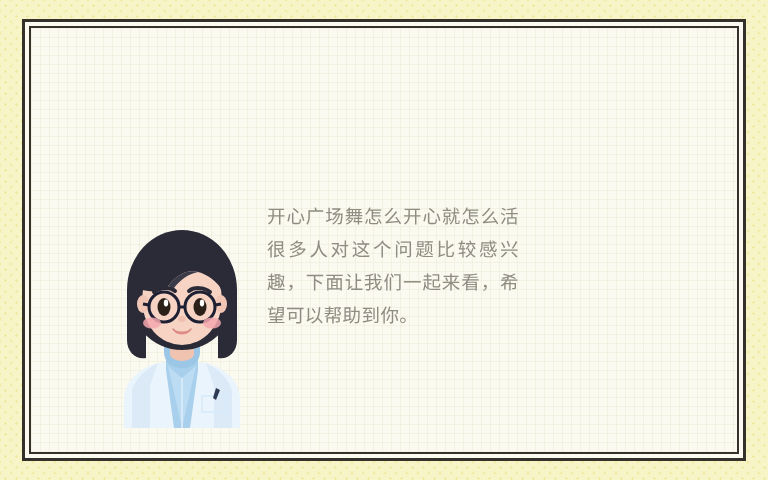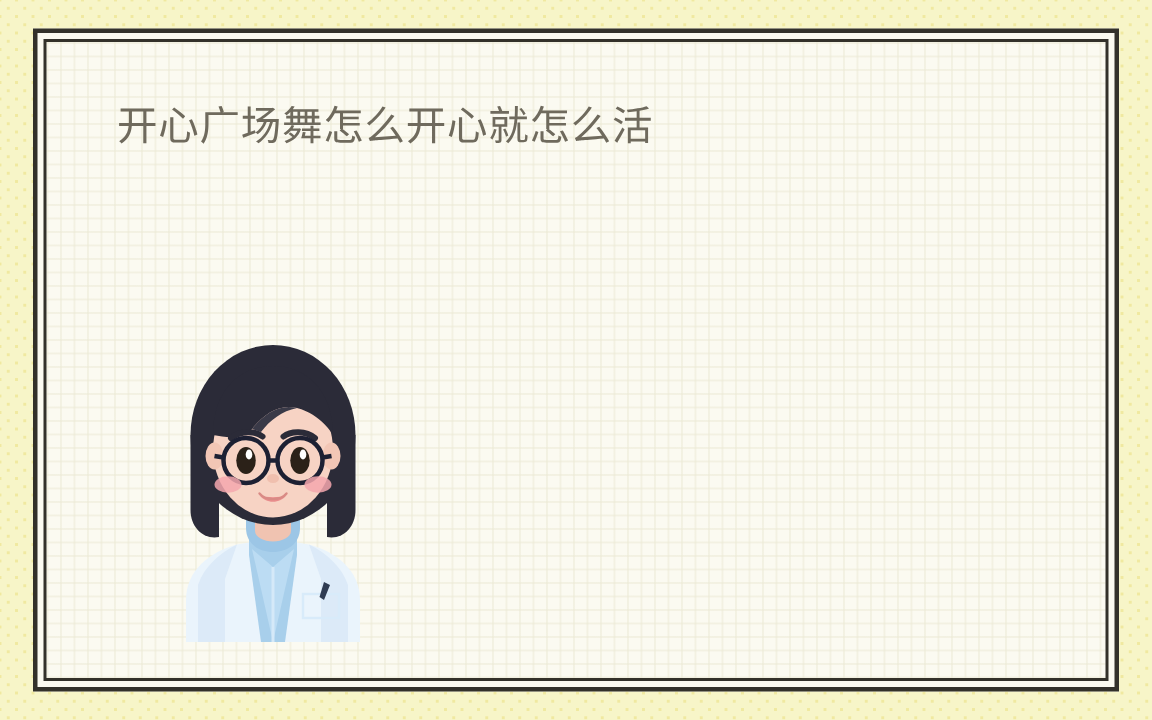--- a/index.html
+++ b/index.html
@@ -97,21 +97,20 @@
   }
   .avatar svg { display: block; width: 152px; height: 200px; }
 </style>
 </head>
 <body>
 
 <div class="page">
   <div class="frame-outer">
     <div class="frame-inner">
 
-      <h1 class="title">开心广场舞怎么开心就怎么活</h1>
 
       <div class="body-row">
 
         <div class="avatar">
           <svg viewBox="0 0 152 200" xmlns="http://www.w3.org/2000/svg">
 
             <path d="M18 200 L18 172 C18 152 34 140 52 135 L76 131 L100 135
                      C118 140 134 152 134 172 L134 200 Z" fill="#eaf4fc"></path>
 
             <path d="M52 135 C40 141 30 150 26 162 L26 200 L44 200 L44 158 Z" fill="#dceaf8"></path>
@@ -165,17 +164,18 @@
             <ellipse cx="46" cy="95" rx="9" ry="5.5" fill="#f4a7ae" opacity=".85"></ellipse>
             <ellipse cx="106" cy="95" rx="9" ry="5.5" fill="#f4a7ae" opacity=".85"></ellipse>
 
             <ellipse cx="76" cy="91" rx="4" ry="3" fill="#f0bfae"></ellipse>
 
             <path d="M67 102 C71 108 81 108 85 102 C81 104 71 104 67 102 Z" fill="#e98d8d"></path>
             <path d="M67 101 C71 106 81 106 85 101" stroke="#d98a85" stroke-width="1.6" fill="none" stroke-linecap="round"></path>
           </svg>
         </div>
 
+        <p class="paragraph">开心广场舞怎么开心就怎么活很多人对这个问题比较感兴趣，下面让我们一起来看，希望可以帮助到你。</p>
 
       </div>
     </div>
   </div>
 </div>
 
 </body></html>

